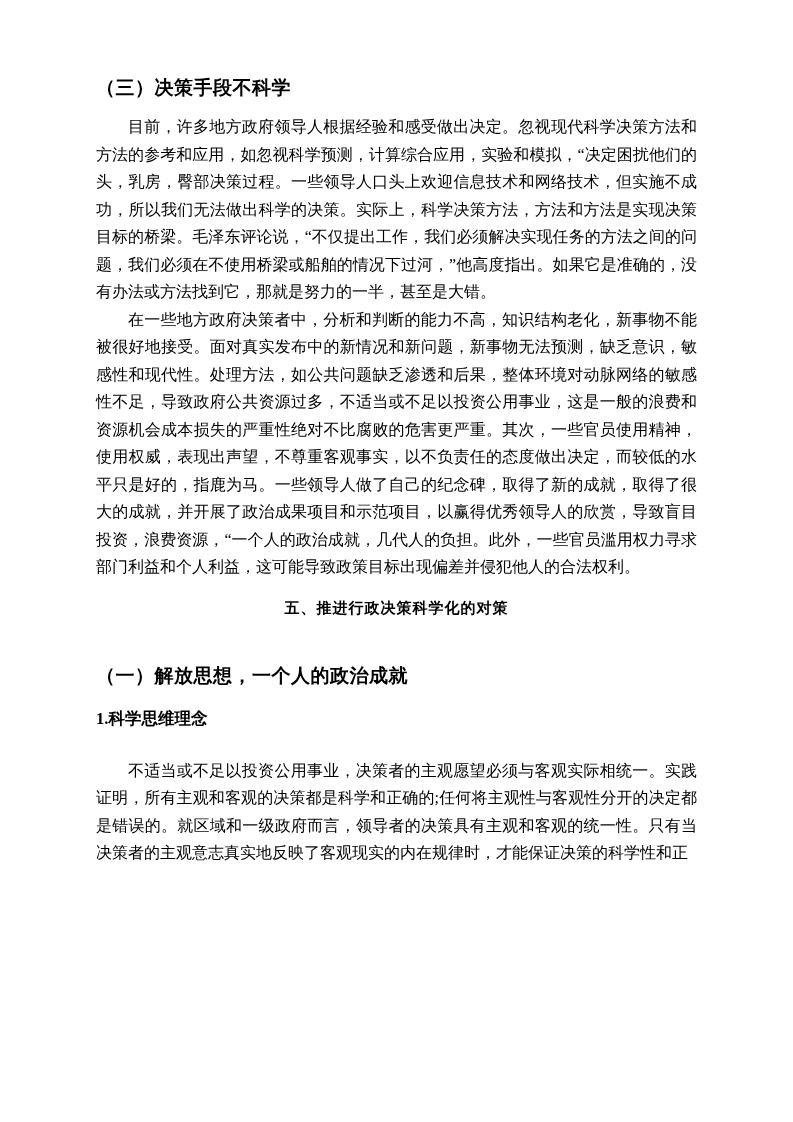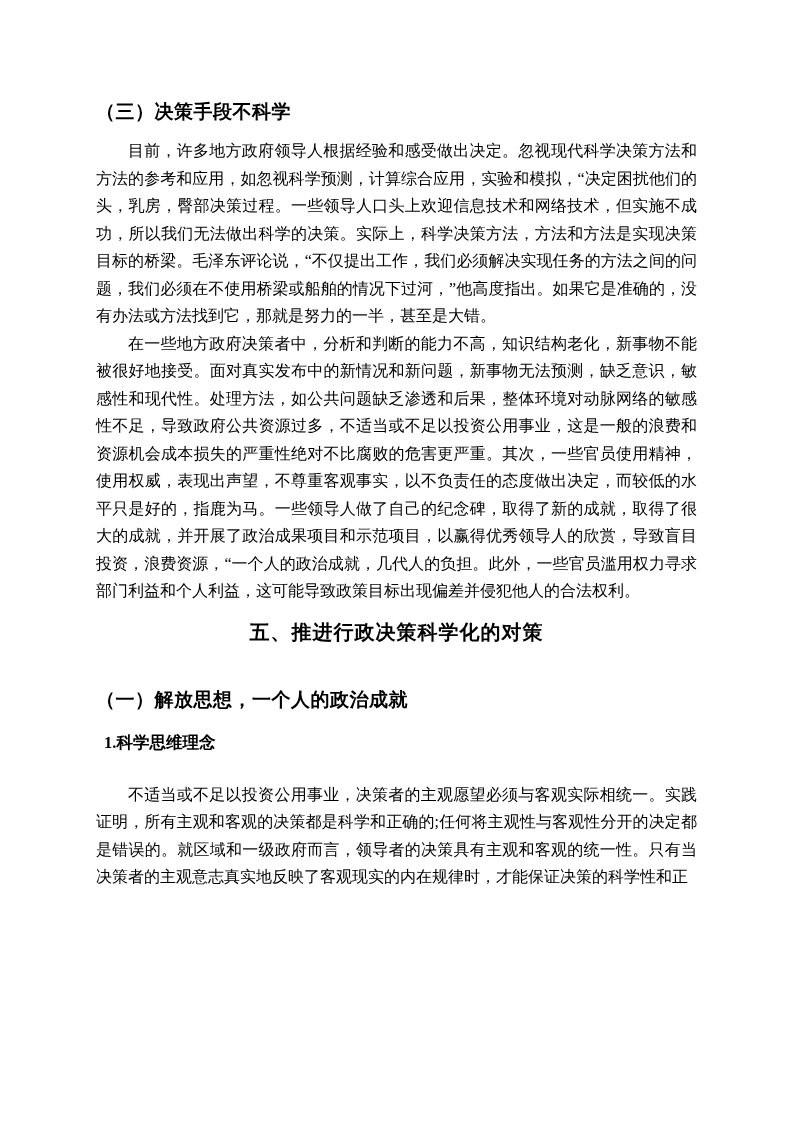--- a/index.html
+++ b/index.html
@@ -7,21 +7,21 @@
     padding: 0;
     background: #ffffff;
   }
   .page {
     position: relative;
     width: 793px;
     height: 1122px;
     background: #ffffff;
     overflow: hidden;
     box-sizing: border-box;
-    padding: 97px 96px 0 96px;
+    padding: 73px 96px 0 96px;
     color: #000000;
   }
   
   .h-sub {
     font-family: "Liberation Sans", "DejaVu Sans", sans-serif;
     font-weight: bold;
     font-size: 19px;
     line-height: 30px;
     margin: 0 0 10px 0;
     letter-spacing: 0.5px;
@@ -29,33 +29,33 @@
   .h-sub.h-si {  
     margin-top: 6px;
   }
   .h-sub.h-yi {  
     margin-top: 2px;
   }
   
   .h-main {
     font-family: "Liberation Sans", "DejaVu Sans", sans-serif;
     font-weight: bold;
-    font-size: 20px;
+    font-size: 15px;
     line-height: 34px;
     text-align: center;
     margin: 10px 0 36px 0;
     letter-spacing: 1px;
   }
   
   .h-num {
     font-family: "Liberation Serif", "DejaVu Serif", serif;
     font-weight: bold;
     font-size: 16.5px;
     line-height: 27px;
-    margin: 14px 0 25px 8px;
+    margin: 14px 0 25px 0;
   }
   
   .para {
     font-family: "Liberation Serif", "DejaVu Serif", serif;
     font-size: 16px;
     line-height: 27.5px;
     text-align: justify;
     text-indent: 32px;
     margin: 0;
   }

